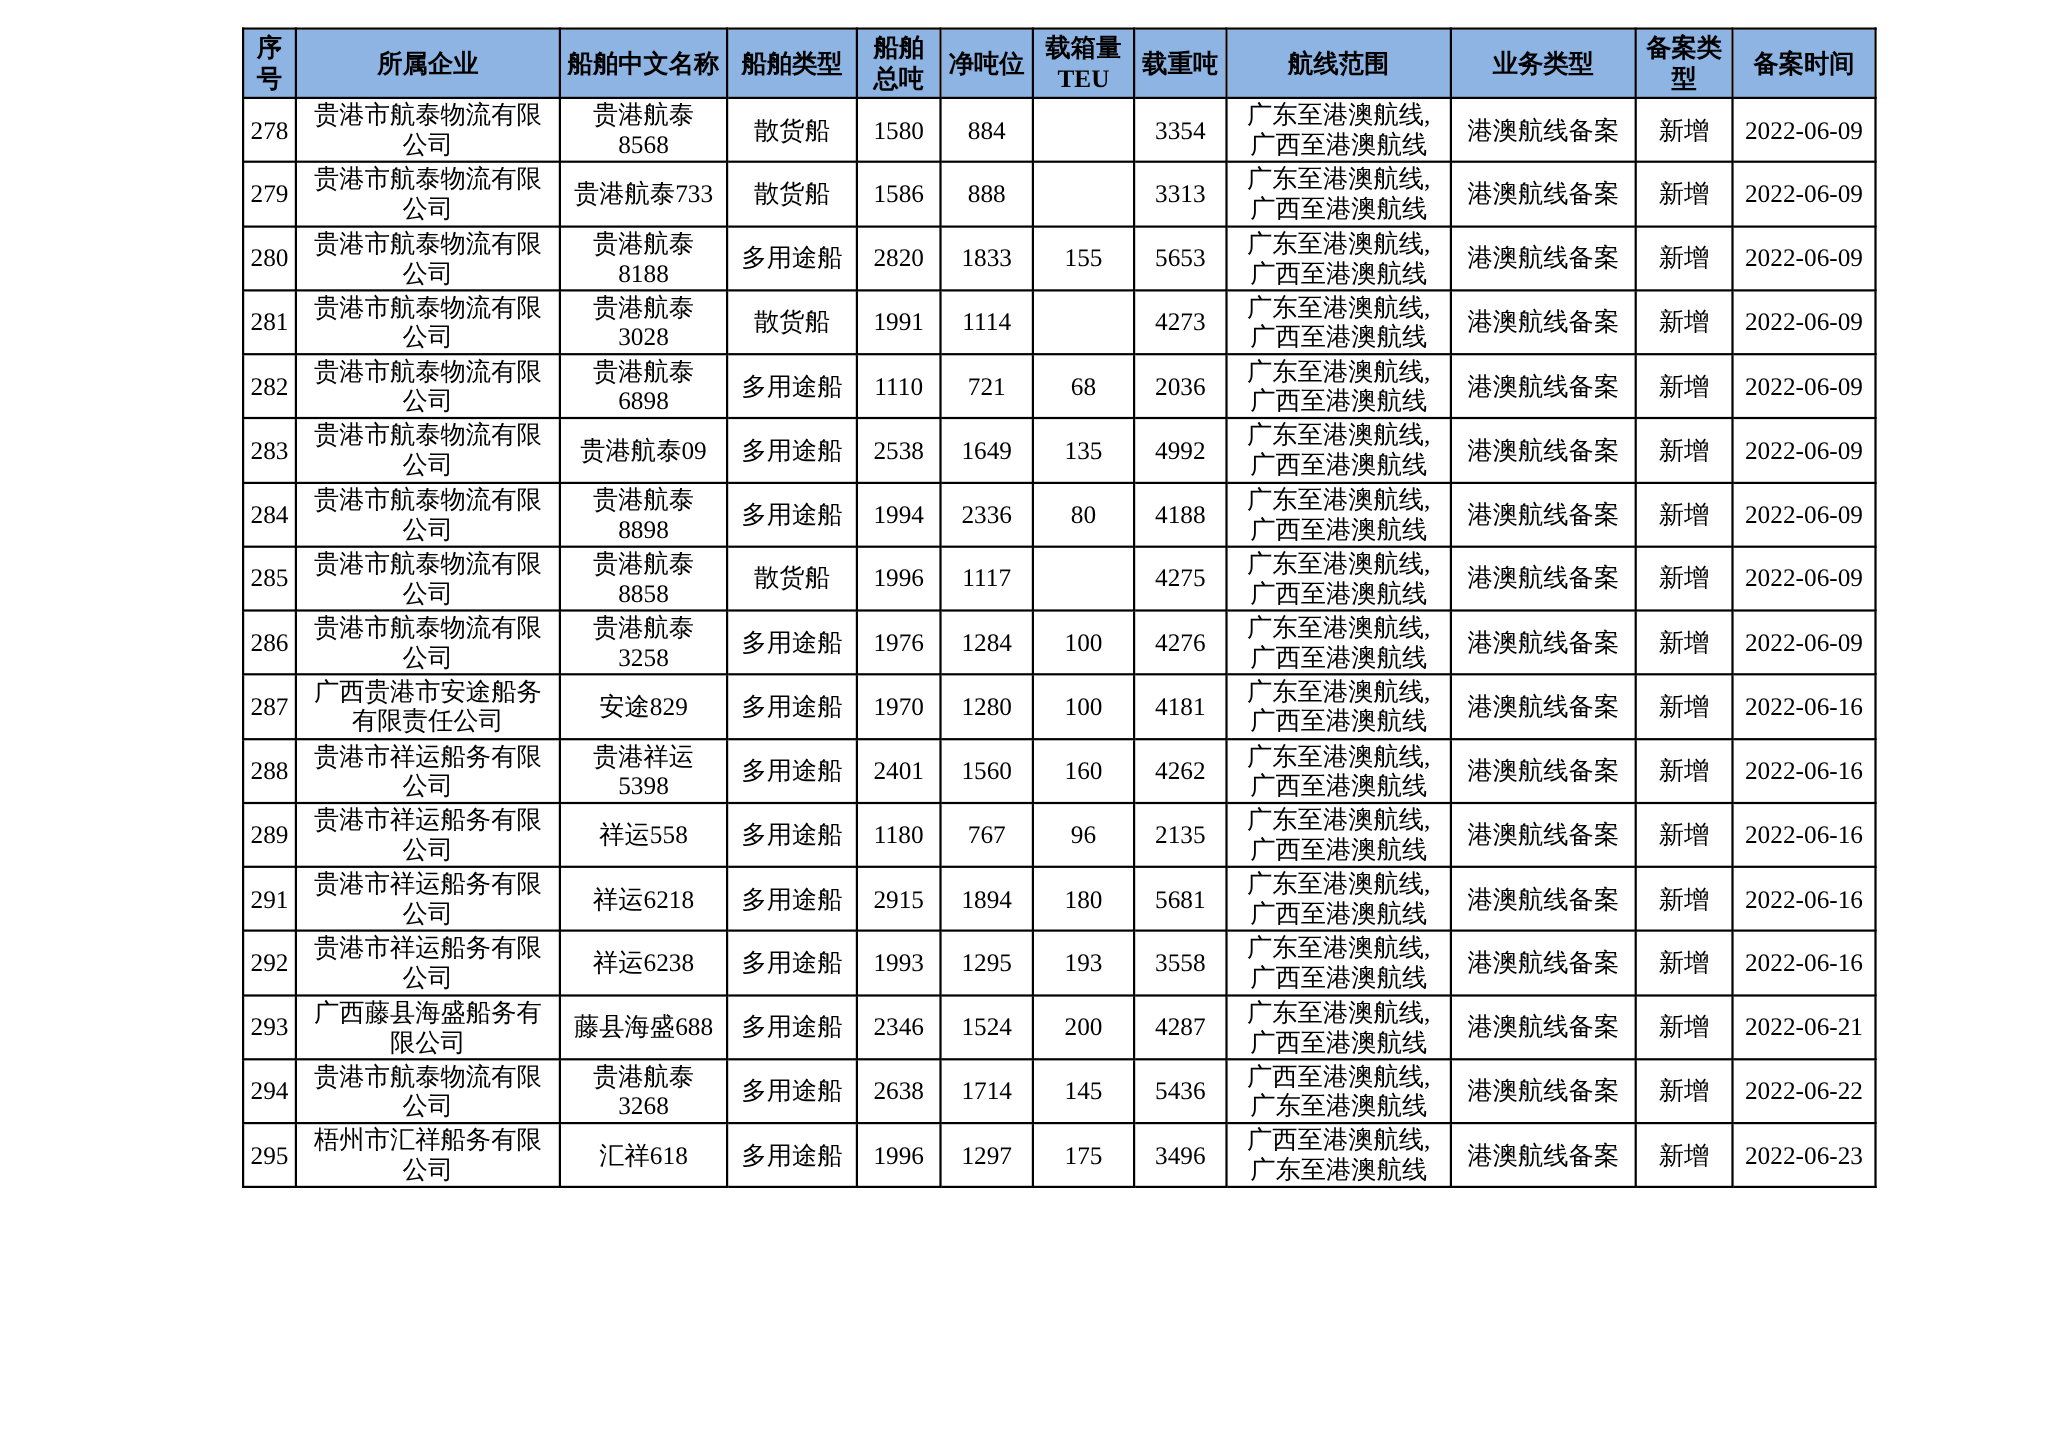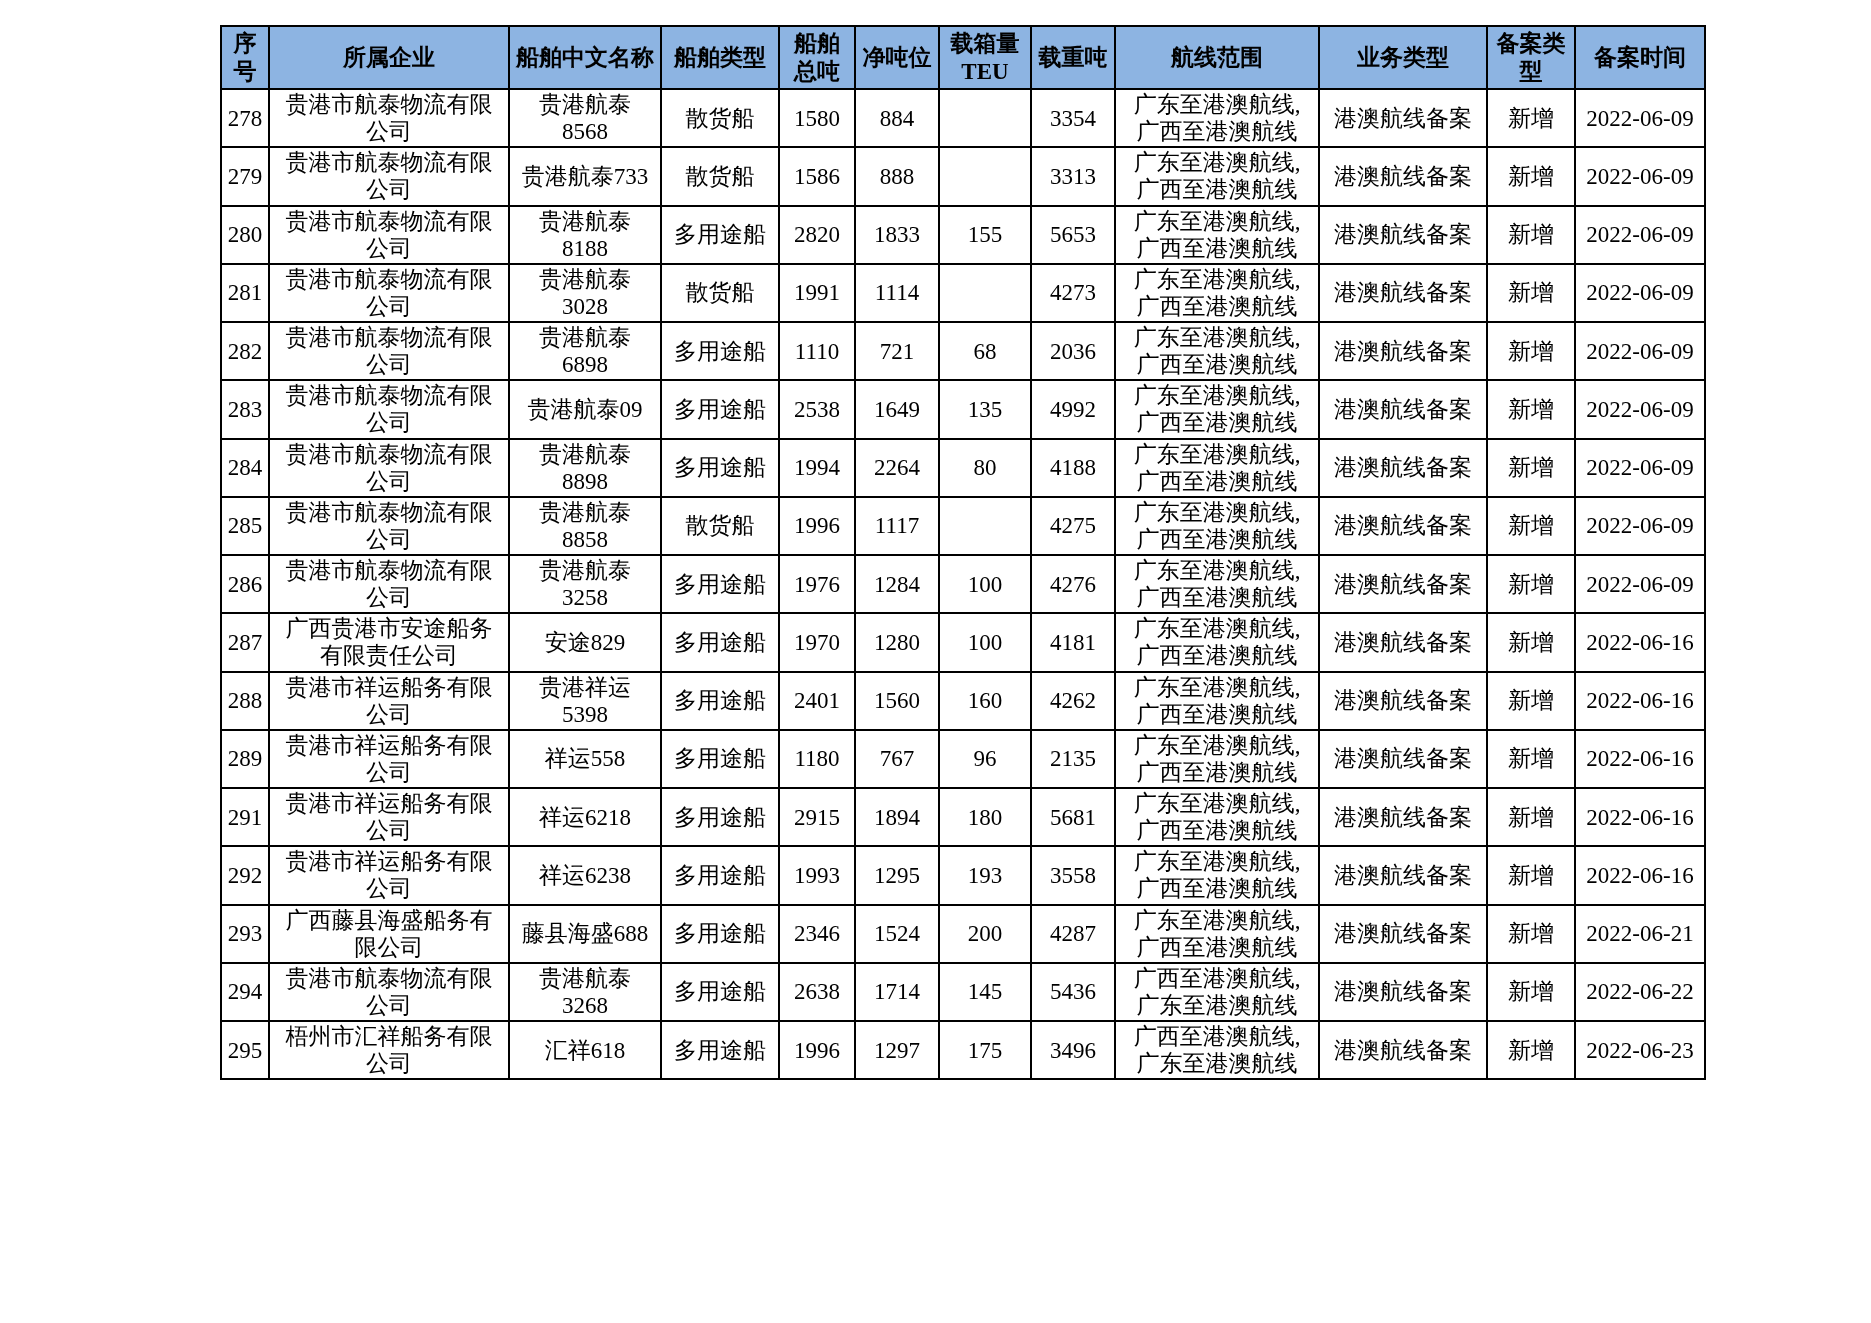--- a/index.html
+++ b/index.html
@@ -203,21 +203,21 @@
           <td>2022-06-09</td>
         </tr>
         <tr>
           <td>284</td>
           <td>贵港市航泰物流有限
 公司</td>
           <td>贵港航泰
 8898</td>
           <td>多用途船</td>
           <td>1994</td>
-          <td>2264</td>
+          <td>2336</td>
           <td>80</td>
           <td>4188</td>
           <td>广东至港澳航线,
 广西至港澳航线</td>
           <td>港澳航线备案</td>
           <td>新增</td>
           <td>2022-06-09</td>
         </tr>
         <tr>
           <td>285</td>

